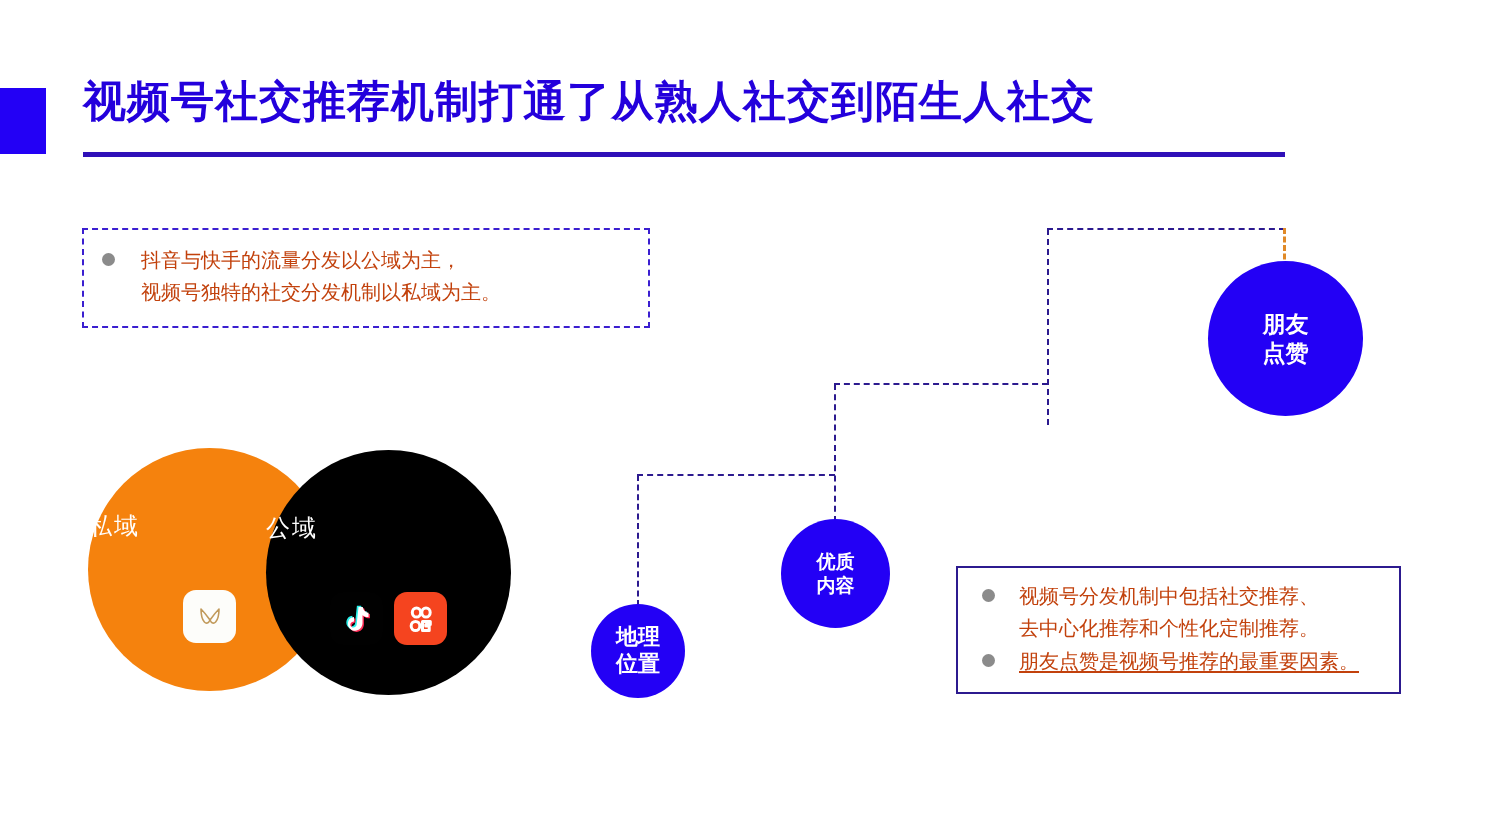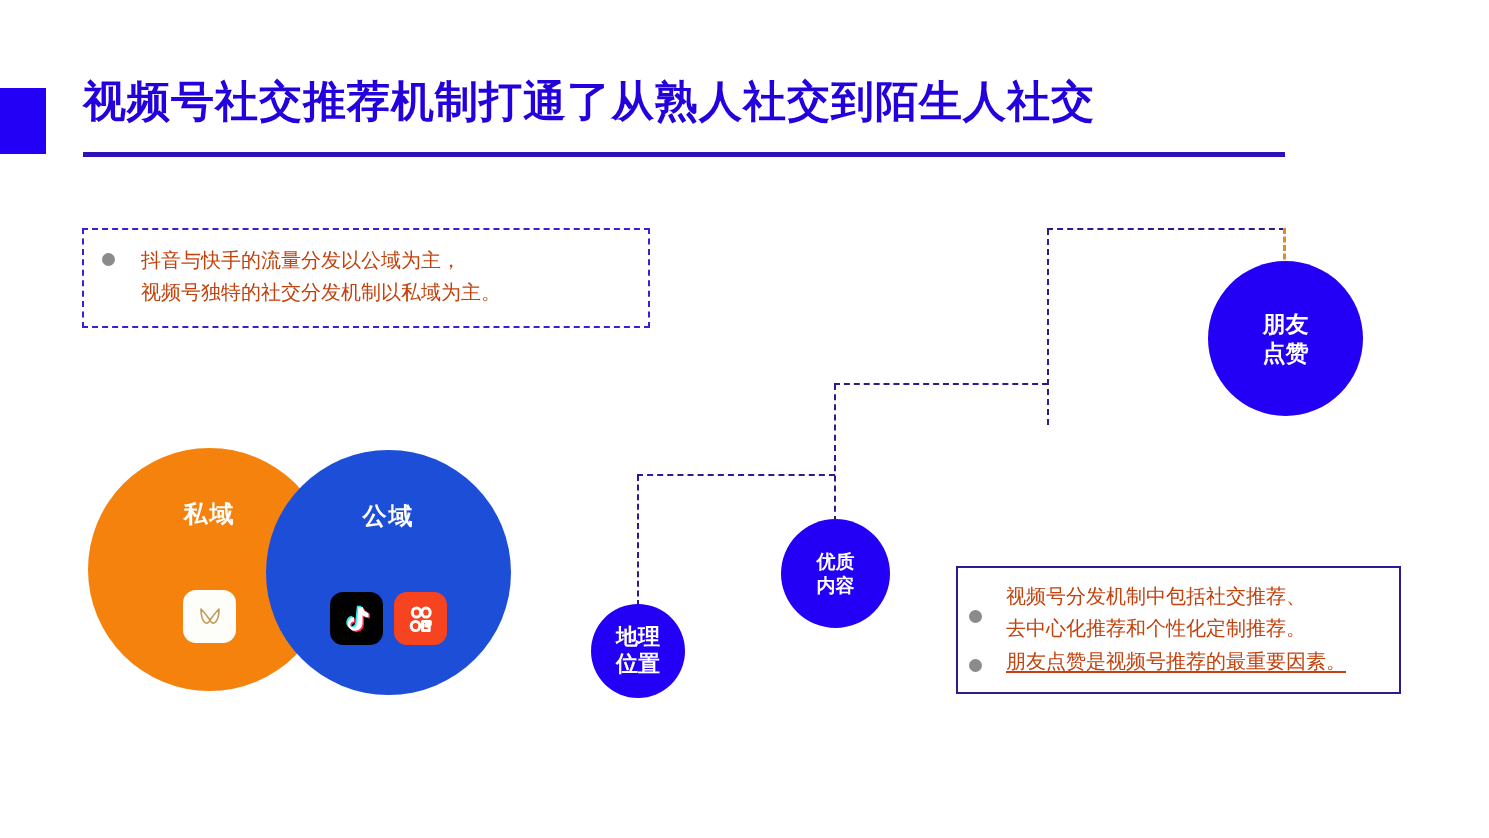--- a/index.html
+++ b/index.html
@@ -86,22 +86,21 @@
     line-height: 1.62;
     white-space: pre-line;
   }
   .note-dashed .bullet-row {
     padding: 14px 0 0 18px;
   }
   .note-dashed .bullet-text {
     margin-left: 26px;
   }
   .note-solid .bullet-row {
-    padding: 0 0 0 11px;
-    align-items: center;
+    padding: 0 0 0 24px;
   }
   .note-solid .bullet-row.first { padding-top: 12px; }
   .note-solid .bullet-text {
     margin-left: 24px;
   }
   .underlined {
     text-decoration: underline;
     text-underline-offset: 3px;
   }
 
@@ -115,30 +114,30 @@
     top: 448px;
     width: 243px;
     height: 243px;
     background: #f5820d;
   }
   .venn-public {
     left: 266px;
     top: 450px;
     width: 245px;
     height: 245px;
-    background: #1d4ed8;
+    background: #000000;
   }
   .venn-label {
     position: absolute;
     width: 100%;
-    text-align: center;
-    top: 50px;
+    text-align: left;
+    top: 62px;
     color: #ffffff;
     font-size: 24px;
-    font-weight: bold;
+    font-weight: normal;
     letter-spacing: 2px;
   }
   .app-icons {
     position: absolute;
     width: 100%;
     display: flex;
     justify-content: center;
     gap: 11px;
     top: 142px;
   }

